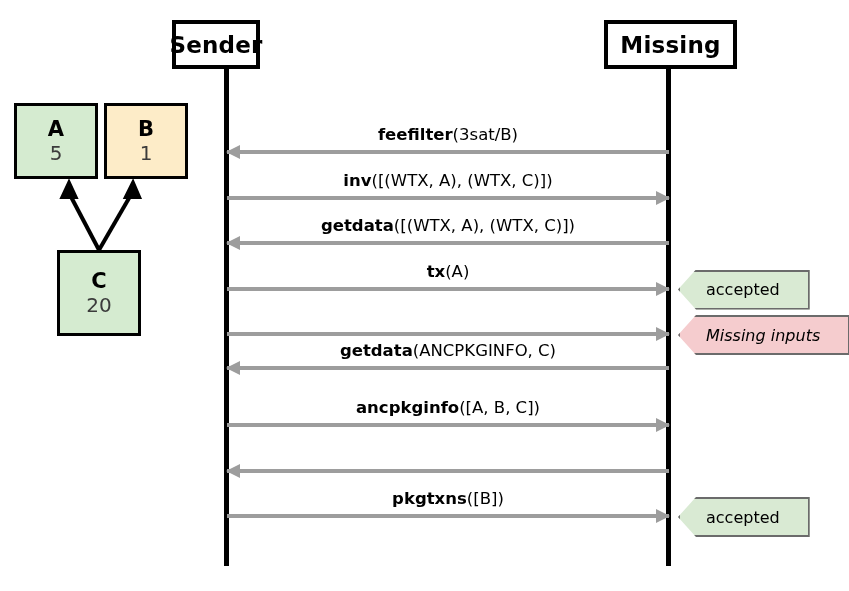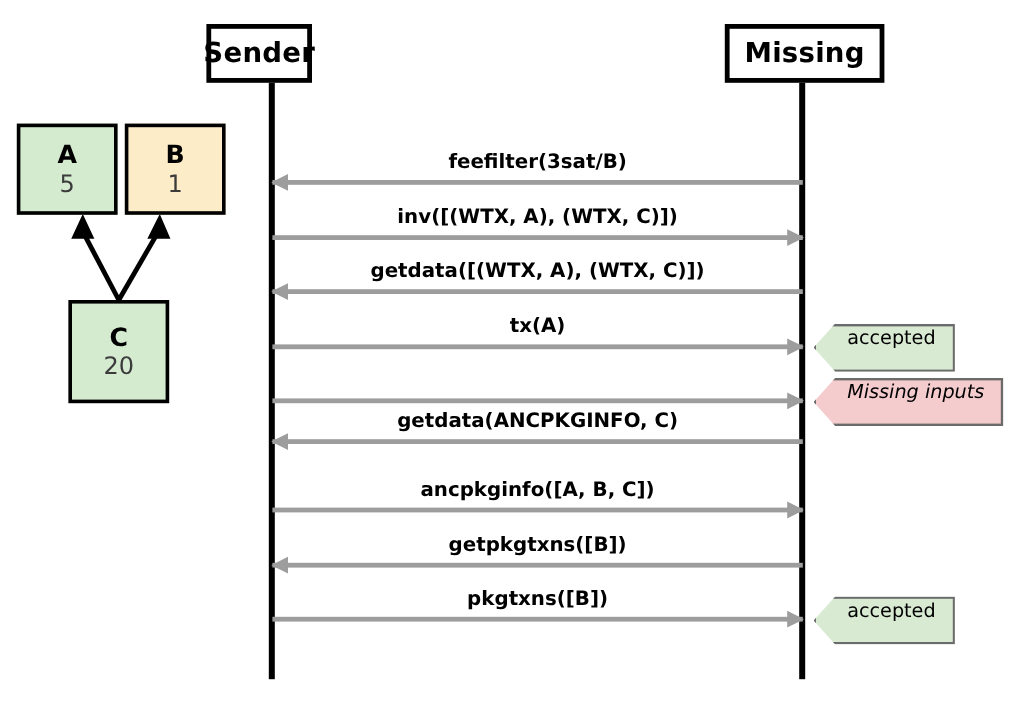--- a/index.html
+++ b/index.html
@@ -56,21 +56,21 @@
     left: 0;
     right: 0;
     bottom: 9px;
     text-align: center;
     font-size: 16.5px;
     line-height: 20px;
     white-space: nowrap;
     color: #000000;
   }
   .message-label .cmd { font-weight: bold; margin-top: 36px; }
-  .message-label .args { font-weight: bold; }
+  .message-label .args { font-weight: normal; }
 
   .arrow-line {
     position: absolute;
     left: 0;
     width: 442px;
     bottom: 0;
     height: 4px;
     background: #9d9d9d;
   }
   .arrow-head {
@@ -89,23 +89,23 @@
     left: -1px;
     border-right: 14px solid #9d9d9d;
   }
 
   
   .status-badge {
     position: absolute;
     box-sizing: border-box;
     height: 40px;
     display: flex;
-    align-items: flex-start;
+    align-items: center;
     padding-left: 26px;
-    padding-right: 14px;
+    padding-right: 28px;
     font-size: 16px;
     color: #000000;
     white-space: nowrap;
     border: 2px solid #6b6b6b;
     clip-path: polygon(18px 0, 100% 0, 100% 100%, 18px 100%, 0 50%);
   }
   .status-badge.accepted { background: #d9ead3; }
   .status-badge.rejected { background: #f5ccce; }
 
   
@@ -220,21 +220,20 @@
         <div class="arrow-head left"></div>
       </div>
     </div>
     <div class="message-row" style="top: 381px;">
       <div class="message-label"><span class="cmd">ancpkginfo</span><span class="args">([A, B, C])</span></div>
       <div class="arrow-line">
         <div class="arrow-head right"></div>
       </div>
     </div>
     <div class="message-row" style="top: 426.5px;">
-      <div class="message-label"><span class="cmd">getpkgtxns</span><span class="args">([B])</span></div>
       <div class="arrow-line">
         <div class="arrow-head left"></div>
       </div>
     </div>
     <div class="message-row" style="top: 472px;">
       <div class="message-label"><span class="cmd">pkgtxns</span><span class="args">([B])</span></div>
       <div class="arrow-line">
         <div class="arrow-head right"></div>
       </div>
     </div>

